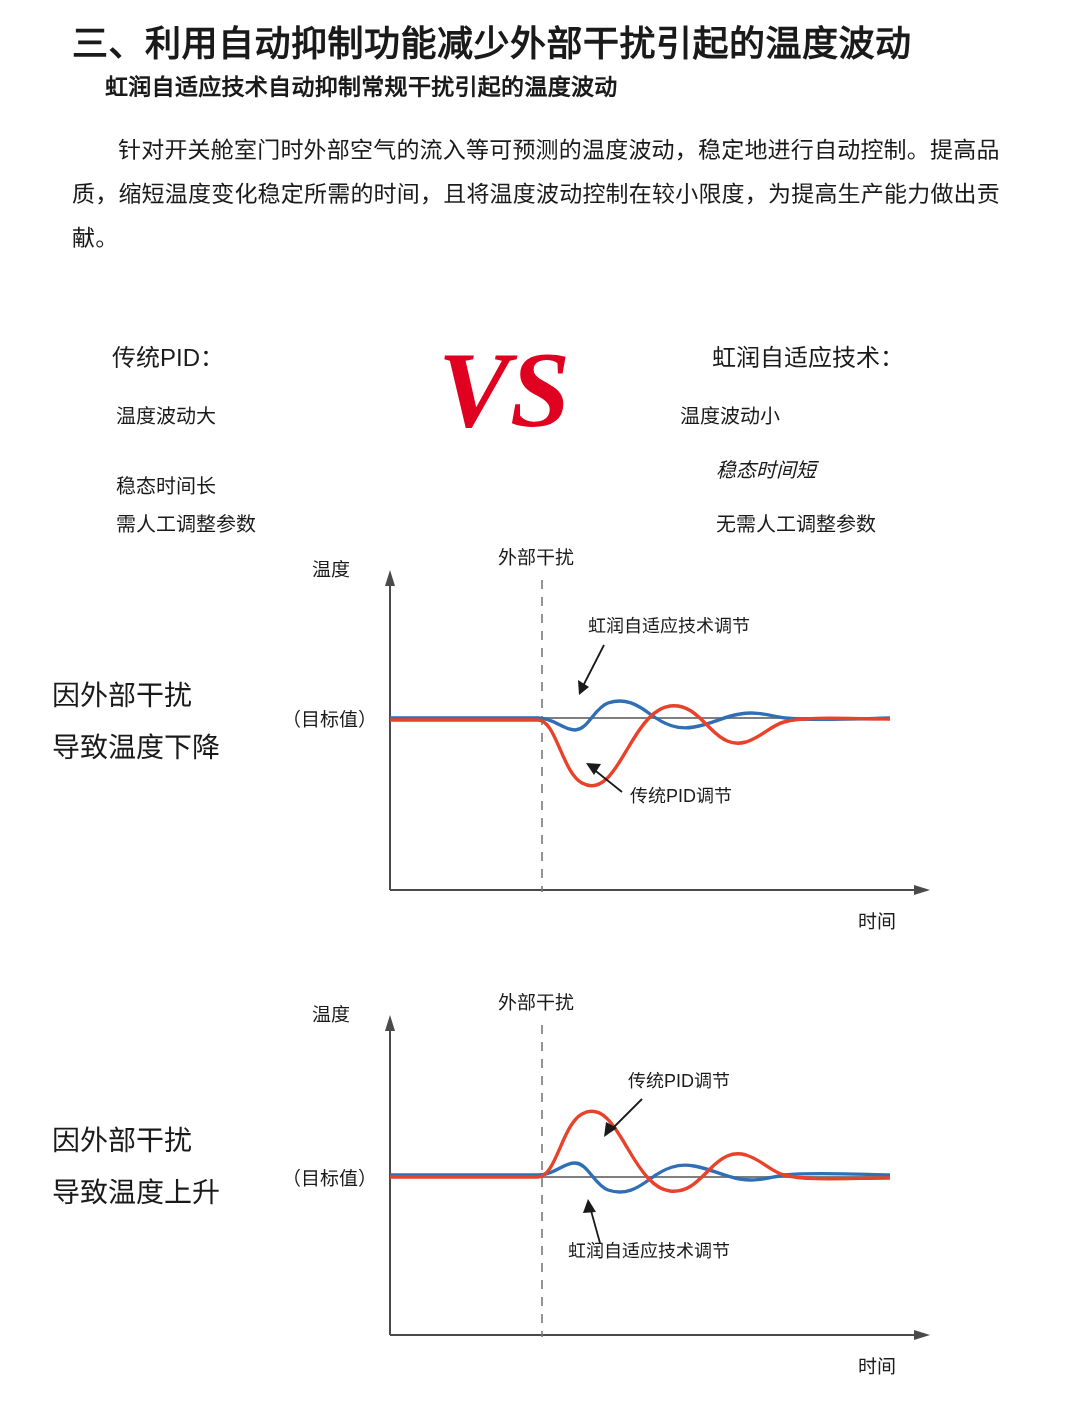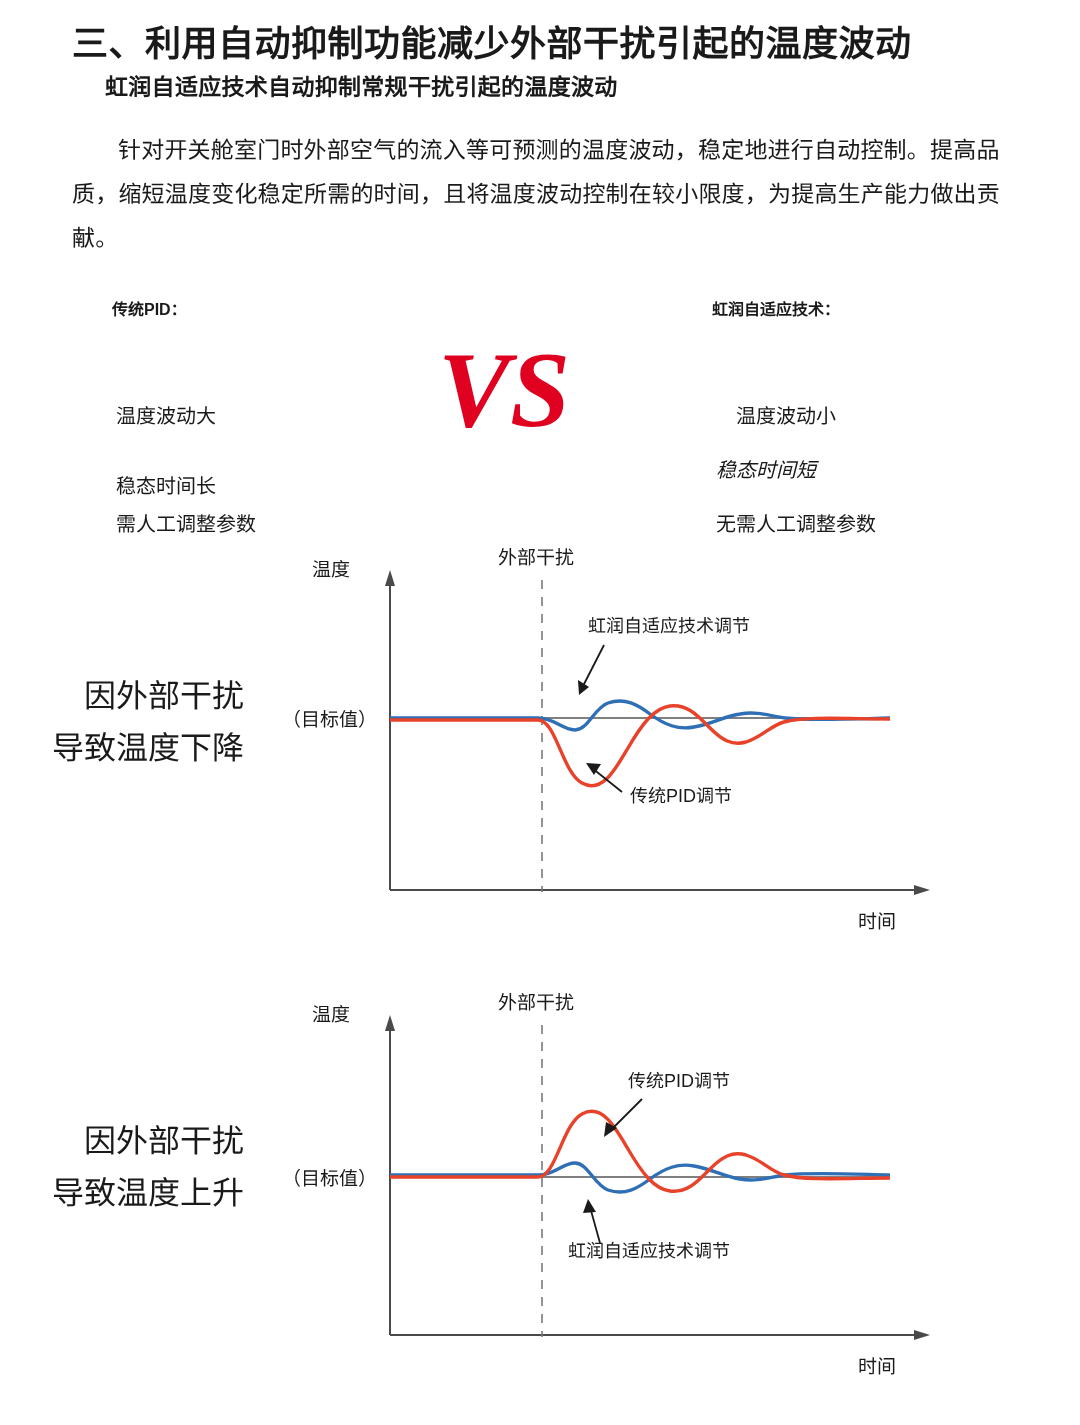--- a/index.html
+++ b/index.html
@@ -44,36 +44,37 @@
     width: 930px;
     font-size: 23px;
     line-height: 44px;
     text-indent: 46px;
     letter-spacing: 0.2px;
   }
 
   
   .cmp-title {
     position: absolute;
-    font-size: 16px;
-    font-weight: bold;
+    font-size: 24px;
+    font-weight: normal;
+    margin-top: 42px;
   }
   .cmp-title.left  { left: 112px; top: 296px; }
   .cmp-title.right { left: 712px; top: 296px; }
 
   .cmp-item {
     position: absolute;
     font-size: 20px;
     white-space: nowrap;
     margin-top: 44px;
   }
   .cmp-left-1 { left: 116px; top: 356px; }
   .cmp-left-2 { left: 116px; top: 426px; }
   .cmp-left-3 { left: 116px; top: 464px; }
-  .cmp-right-1 { left: 736px; top: 356px; }
+  .cmp-right-1 { left: 680px; top: 356px; }
   .cmp-right-2 { left: 716px; top: 410px; font-style: italic; }
   .cmp-right-3 { left: 716px; top: 464px; }
 
   .vs {
     position: absolute;
     left: 432px;
     top: 330px;
     width: 160px;
     height: 120px;
   }
@@ -83,24 +84,23 @@
     position: absolute;
     left: 0;
     width: 1080px;
   }
   #chart-block-1 { top: 540px; height: 420px; }
   #chart-block-2 { top: 985px; height: 420px; }
 
   .side-label {
     position: absolute;
     left: 52px;
-    font-size: 32px;
+    font-size: 28px;
     line-height: 52px;
     white-space: nowrap;
-    text-align: right;
   }
   #chart-block-1 .side-label { top: 130px; }
   #chart-block-2 .side-label { top: 130px; }
 
   .chart-svg {
     position: absolute;
     left: 270px;
     top: 0;
     width: 700px;
     height: 420px;

